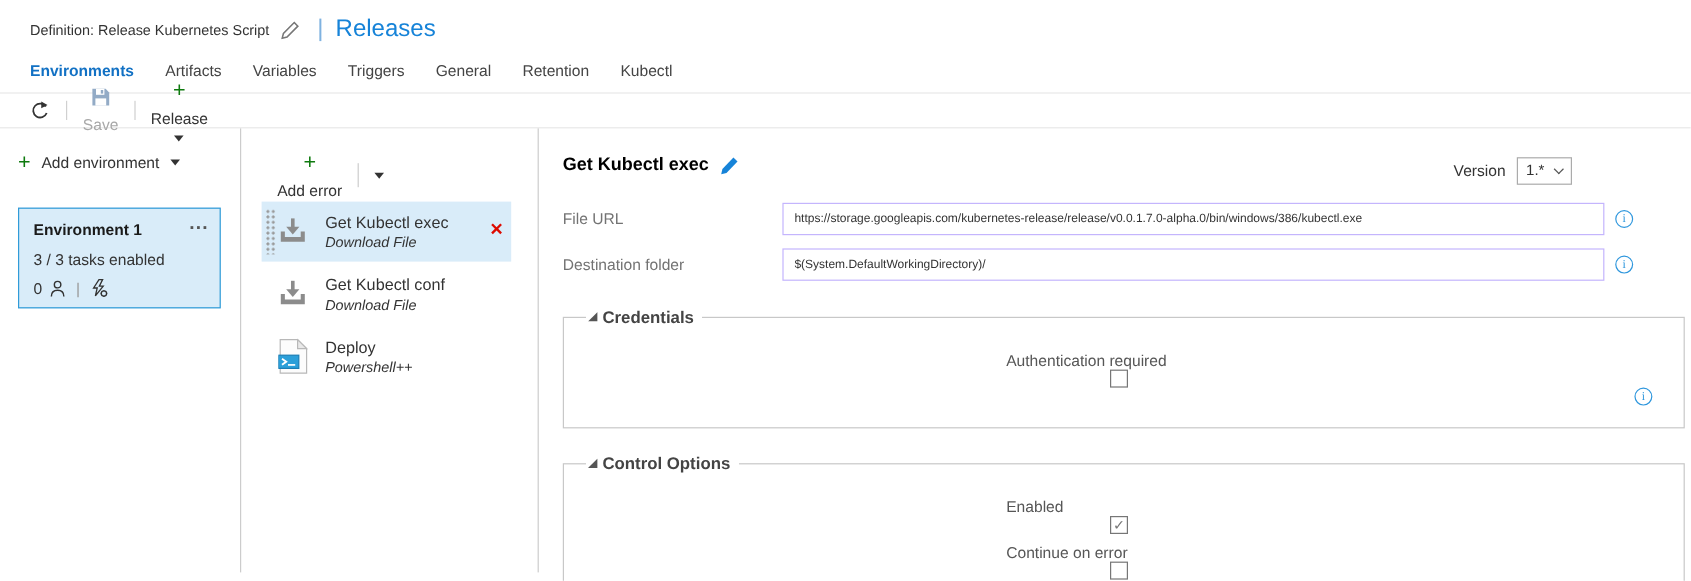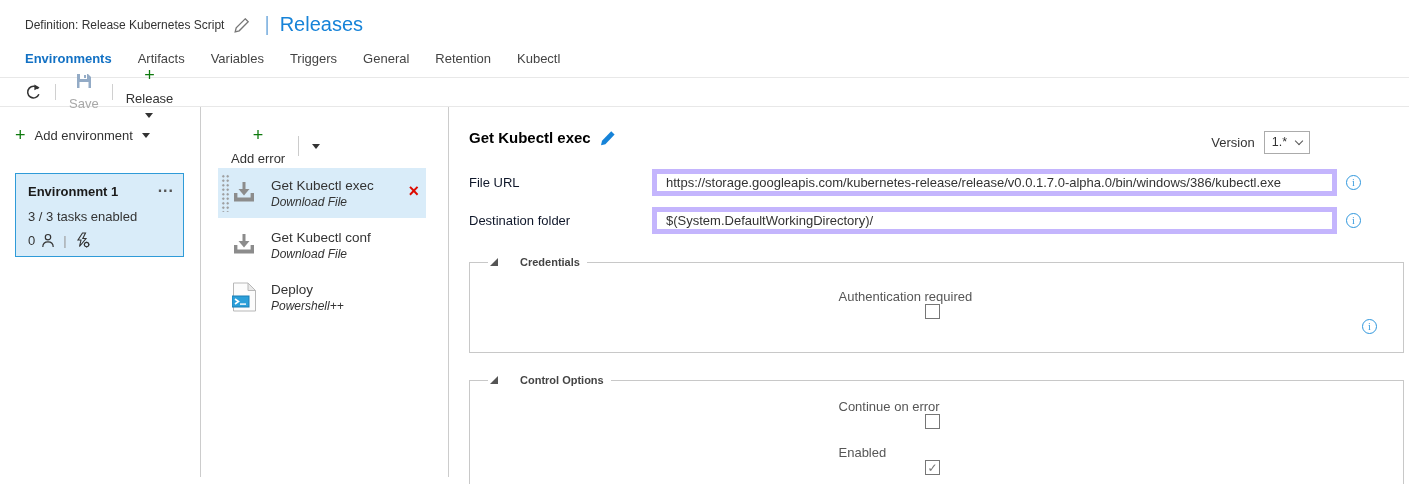--- a/index.html
+++ b/index.html
@@ -61,29 +61,29 @@
   .detail-head { display:flex; align-items:center; gap:9px; }
   .detail-title { font-size:15px; font-weight:bold; color:#000; }
   .version-box { position:absolute; top:24px; right:99px; display:flex; align-items:center;
                  gap:9px; font-size:13px; color:#333; }
   .version-select { border:1px solid #ababab; padding:3px 7px 4px 7px; display:flex;
                     align-items:center; gap:9px; font-size:12.5px; cursor:pointer; }
   .chev { width:6px; height:6px; border-right:1px solid #555; border-bottom:1px solid #555;
           transform:rotate(45deg); margin-top:-3px; }
   .field-row { display:flex; align-items:center; margin-top:11px; }
   .field-row.first { margin-top:23px; }
-  .field-label { width:183px; font-size:13px; color:#0f172a; flex:none; }
-  .text-input { width:685px; height:27px; border:5px solid #c4b5fd; font-size:13px;
+  .field-label { width:183px; font-size:13px; color:#737373; flex:none; }
+  .text-input { width:685px; height:27px; border:1px solid #c4b5fd; font-size:10px;
                 padding:0 9px; color:#333; font-family:"Liberation Sans",sans-serif; outline:none; }
   .info-icon { margin-left:9px; width:15px; height:15px; flex:none; border-radius:50%;
                border:1px solid #2f97dd; color:#2f97dd; font-size:10px; line-height:13px;
                text-align:center; font-family:"Liberation Serif",serif; cursor:pointer; }
   fieldset { border:1px solid #c8c8c8; margin:21px 0 0 0; padding:5px 0 13px 18px; }
   fieldset.credentials { margin-top:22px; }
-  legend { display:flex; align-items:center; gap:22px; font-size:11px; font-weight:bold;
+  legend { display:flex; align-items:center; gap:4px; font-size:14px; font-weight:bold;
            color:#444; padding:0 7px 0 2px; cursor:pointer; }
   .sec-row { display:flex; align-items:center; margin-top:8px; min-height:25px; padding-right:26px;flex-direction:column; }
   .sec-row.cred { margin-top:16px; margin-bottom:5px; }
   .sec-row.first-co { margin-top:16px; }
   .sec-label { width:188px; font-size:13px; color:#565656; flex:none; }
   .checkbox { width:15px; height:15px; border:1px solid #767676; background:#fff;
               display:flex; align-items:center; justify-content:center; font-size:12px;
               color:#767676; cursor:pointer; }
   .checkbox.checked::after { content:"✓"; }
   .ml-auto { margin-left:auto; }
@@ -278,28 +278,28 @@
       </div>
     </fieldset>
 
     <fieldset>
       <legend>
         <svg width="8" height="8" viewBox="0 0 8 8">
             <path d="M8 0 V8 H0 Z" fill="#555"></path>
           </svg>
         <span>Control Options</span>
       </legend>
+      <div class="sec-row first-co">
+        <span class="sec-label">Enabled</span>
+        <span class="checkbox checked"></span>
+      </div>
       <div class="sec-row">
         <span class="sec-label">Continue on error</span>
         <span class="checkbox"></span>
       </div>
-      <div class="sec-row first-co">
-        <span class="sec-label">Enabled</span>
-        <span class="checkbox checked"></span>
-      </div>
       <div class="sec-row">
         <span class="sec-label">Always run</span>
         <span class="checkbox"></span>
       </div>
 
     </fieldset>
   </div>
 </div>
 
 </body></html>

